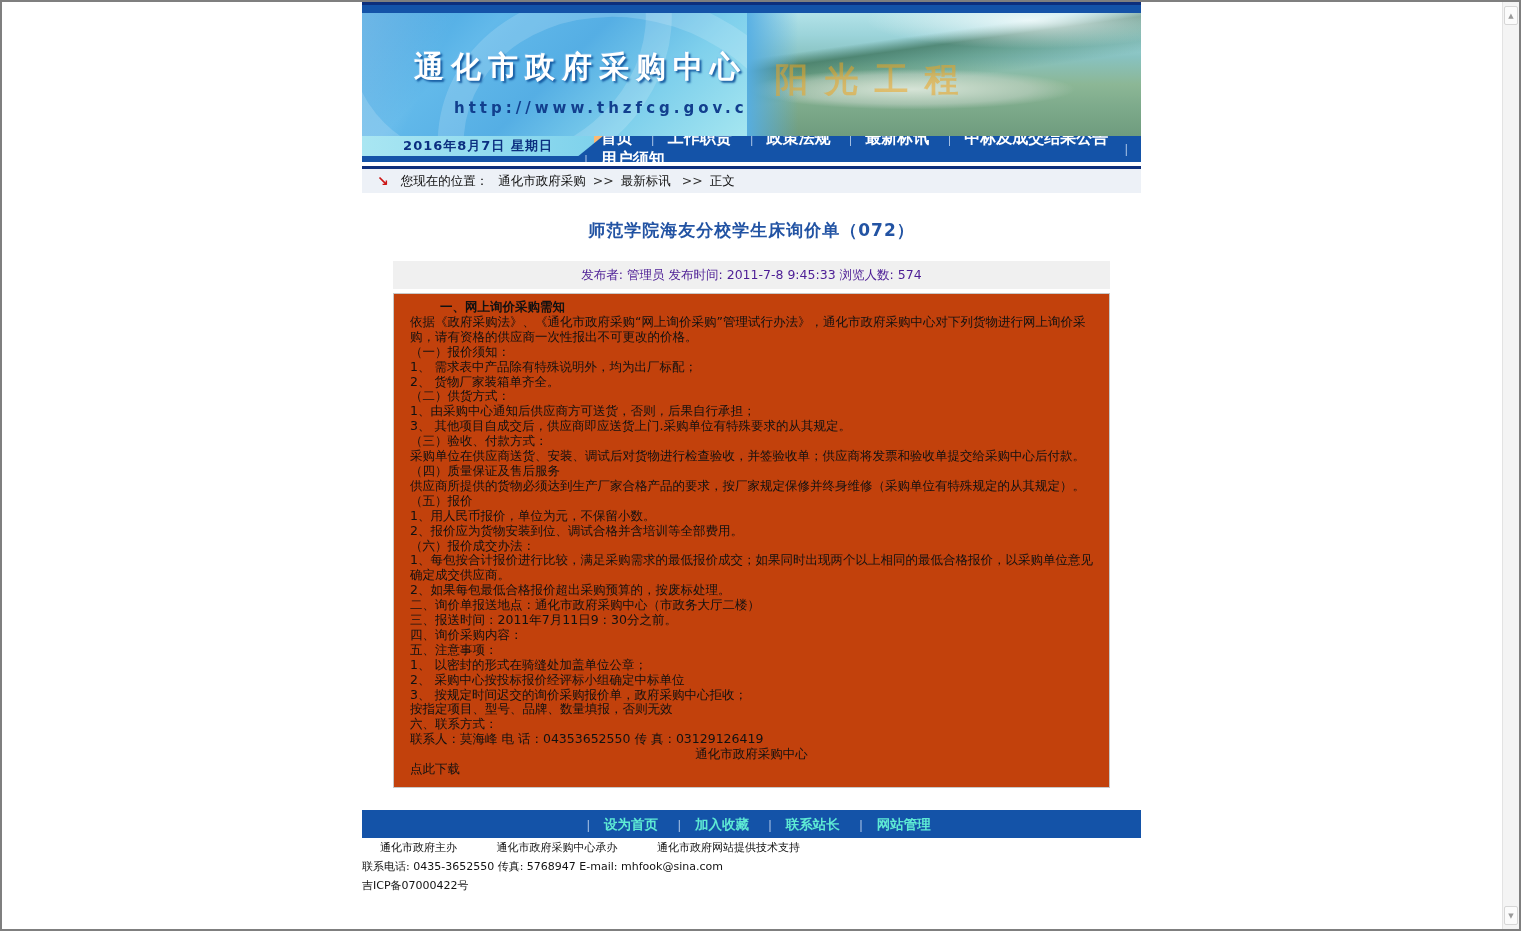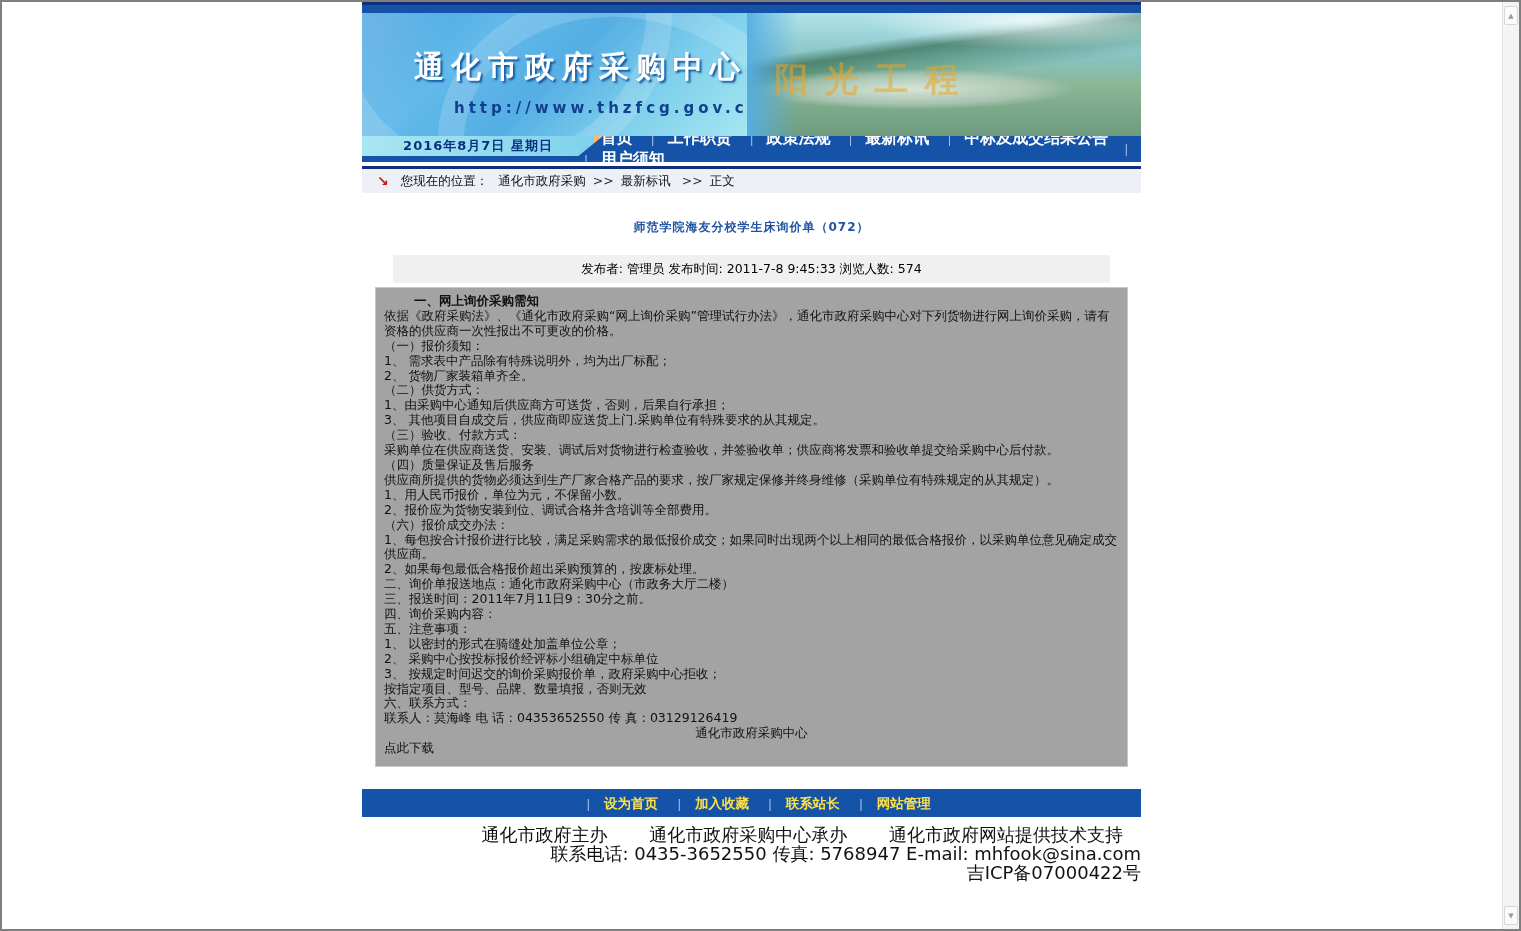--- a/index.html
+++ b/index.html
@@ -83,45 +83,45 @@
   .breadcrumb {
     margin-top:4px; height:27px; background:#edf1f7; border-top:3px solid #0d2f7c;
     display:flex; align-items:center; padding-left:15px; font-size:12.5px; color:#111;
   }
   .crumb-arrow { color:#cc1414; font-weight:bold; font-size:14px; margin-right:12px; }
   .crumb-prefix { margin-right:10px; }
   .crumb-link { cursor:pointer; }
   .crumb-sep { margin:0 7px; color:#333; }
   
   .article-title {
-    margin-top:26px; text-align:center; font-size:12px; font-weight:bold;
+    margin-top:26px; text-align:center; font-size:17px; font-weight:bold;
     color:#2253a3; letter-spacing:1px;
   }
   .meta-bar {
     margin:19px 31px 0; height:28px; background:#f0f0f0;
     display:flex; align-items:center; justify-content:center;
-    font-size:12.5px; color:#000000;
+    font-size:12.5px; color:#4c1d95;
   }
   .content-box {
-    margin:4px 13px 0; border:1px solid #c8c8c8; background:#a3a3a3;
-    padding:6px 8px 10px; min-height:452px;
+    margin:4px 31px 0; border:1px solid #c8c8c8; background:#c2410c;
+    padding:6px 16px 10px; min-height:452px;
     font-size:12.5px; line-height:14.9px; color:#111;
   }
   .content-box .line { min-height:14.9px; }
   .content-box .line.h { font-weight:bold; padding-left:30px; }
   .content-box .line.center { text-align:center; }
   .download-link { margin-top:0; cursor:pointer; color:#111; width:fit-content; }
   
   .footer-bar {
     margin-top:22px; height:28px; background:#1453a8;
     display:flex; align-items:center; justify-content:center; color:#fff;
   }
   .footer-bar .sep { color:#cfe0f5; margin:0 10px; font-size:12px; }
-  .footer-link { color:#fde047; font-size:13.5px; font-weight:bold; cursor:pointer;text-align:center; }
-  .footer-info { margin-top:8px; text-align:right; font-size:18px; color:#111; line-height:19px; }
+  .footer-link { color:#5eead4; font-size:13.5px; font-weight:bold; cursor:pointer;text-align:center; }
+  .footer-info { margin-top:0; text-align:left; font-size:11px; color:#111; line-height:19px; }
   .footer-info .row { margin-bottom:0; }
   .org-part { margin:0 18px; }
 </style>
 </head>
 <body>
 
 <div class="window">
 
   <div class="column">
 
@@ -198,20 +198,21 @@
           <div class="line">3、 其他项目自成交后，供应商即应送货上门.采购单位有特殊要求的从其规定。</div>
 
           <div class="line">（三）验收、付款方式：</div>
 
           <div class="line">采购单位在供应商送货、安装、调试后对货物进行检查验收，并签验收单；供应商将发票和验收单提交给采购中心后付款。</div>
 
           <div class="line">（四）质量保证及售后服务</div>
 
           <div class="line">供应商所提供的货物必须达到生产厂家合格产品的要求，按厂家规定保修并终身维修（采购单位有特殊规定的从其规定）。</div>
 
+          <div class="line">（五）报价</div>
 
           <div class="line">1、用人民币报价，单位为元，不保留小数。</div>
 
           <div class="line">2、报价应为货物安装到位、调试合格并含培训等全部费用。</div>
 
           <div class="line">（六）报价成交办法：</div>
 
           <div class="line">1、每包按合计报价进行比较，满足采购需求的最低报价成交；如果同时出现两个以上相同的最低合格报价，以采购单位意见确定成交供应商。</div>
 
           <div class="line">2、如果每包最低合格报价超出采购预算的，按废标处理。</div>

